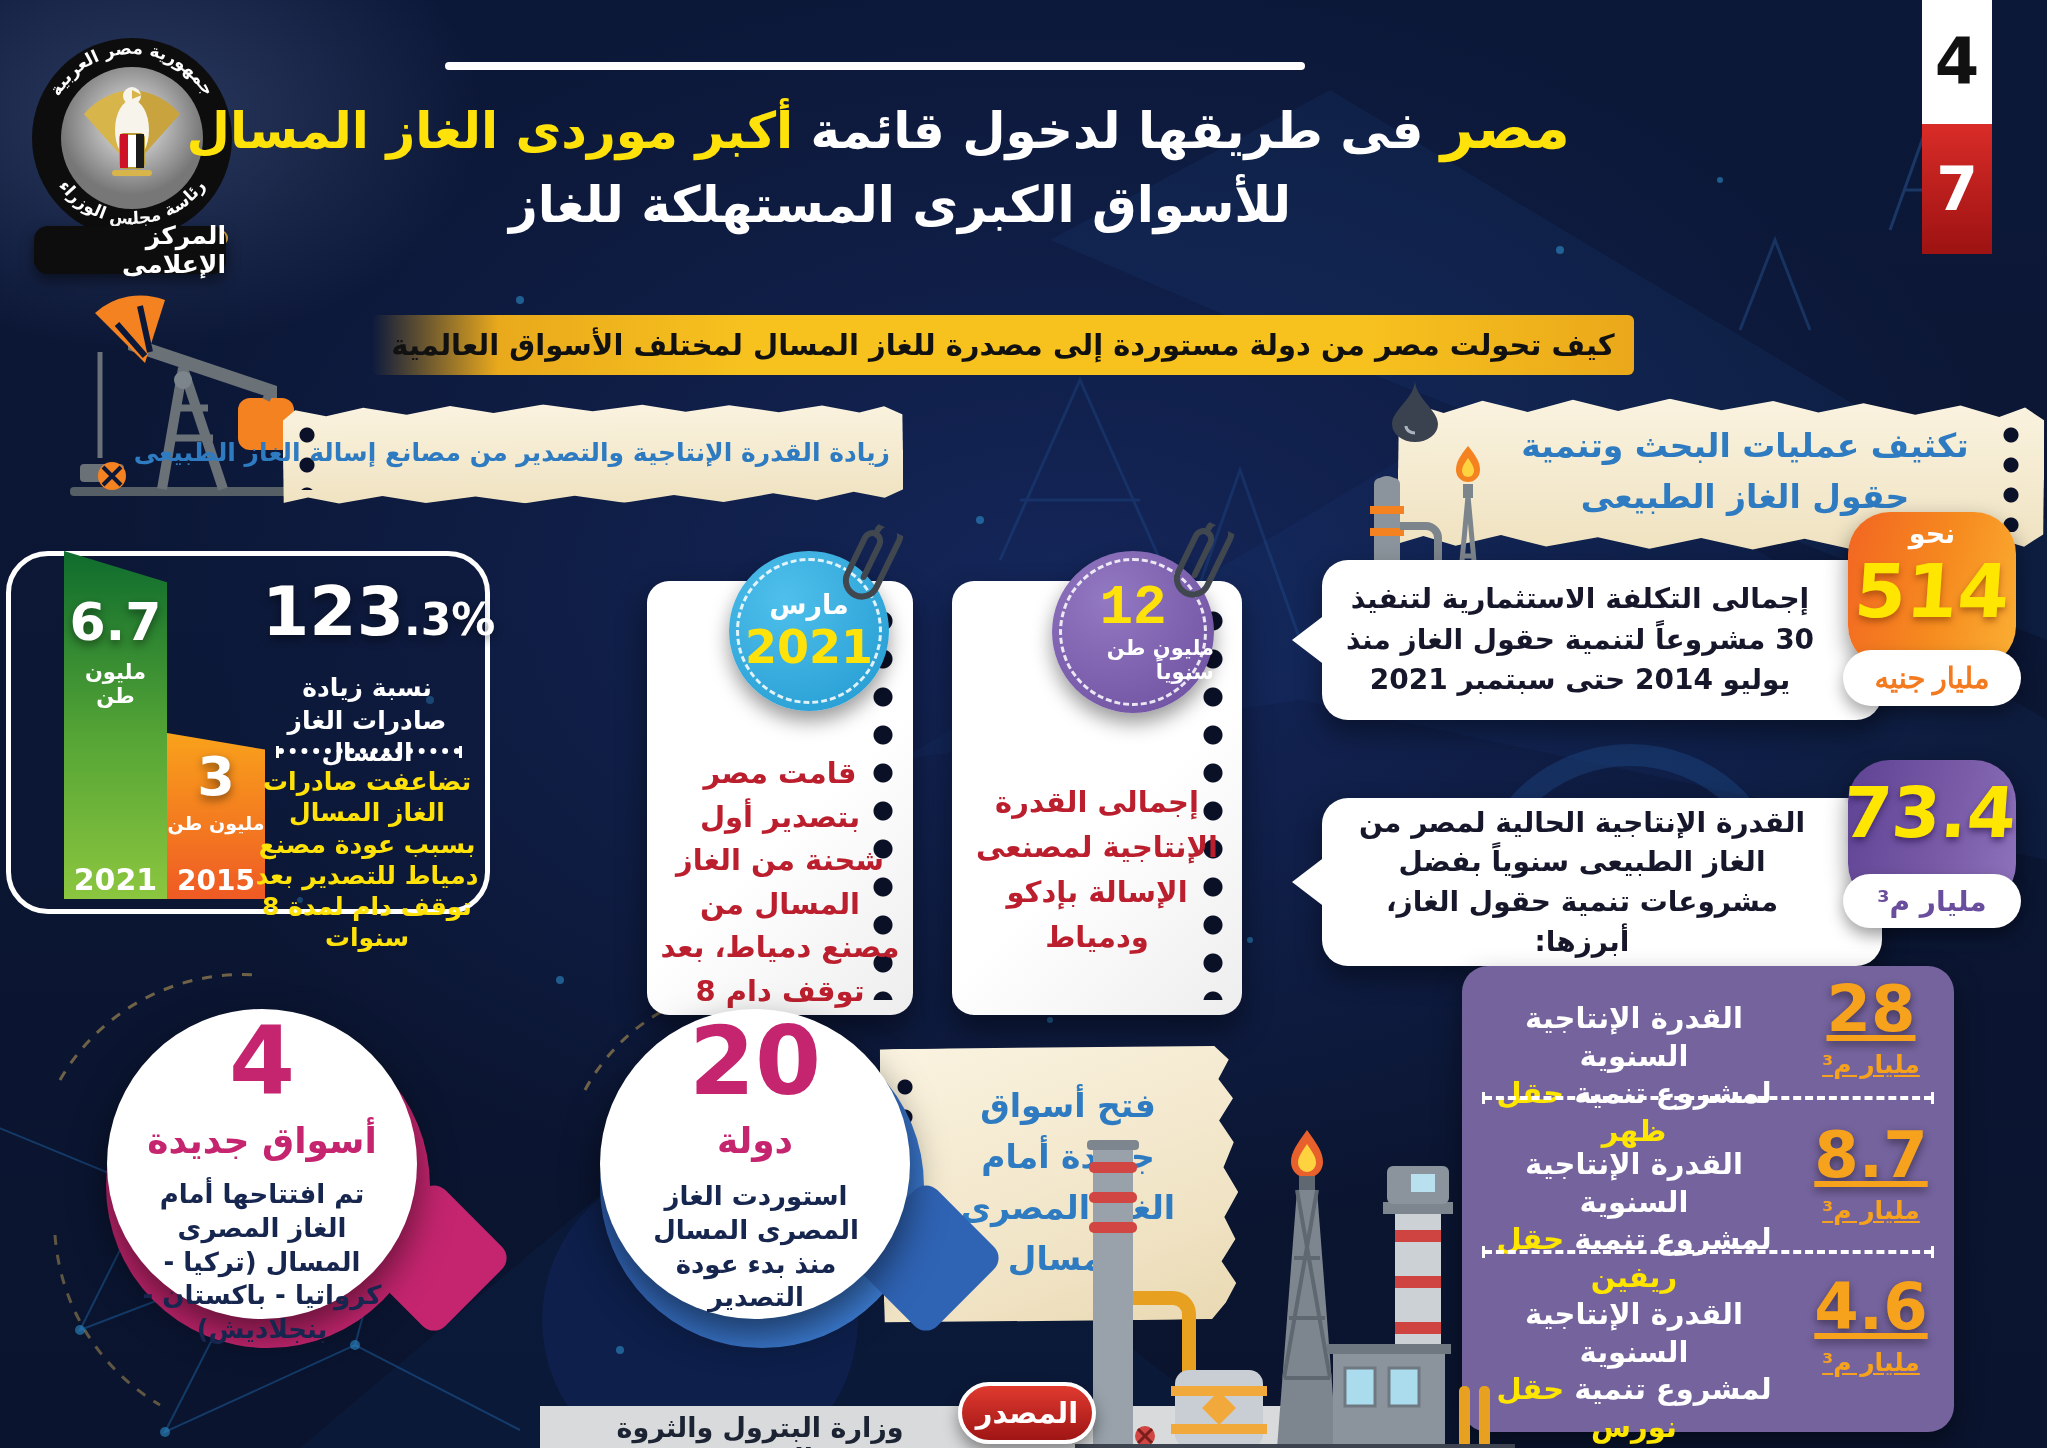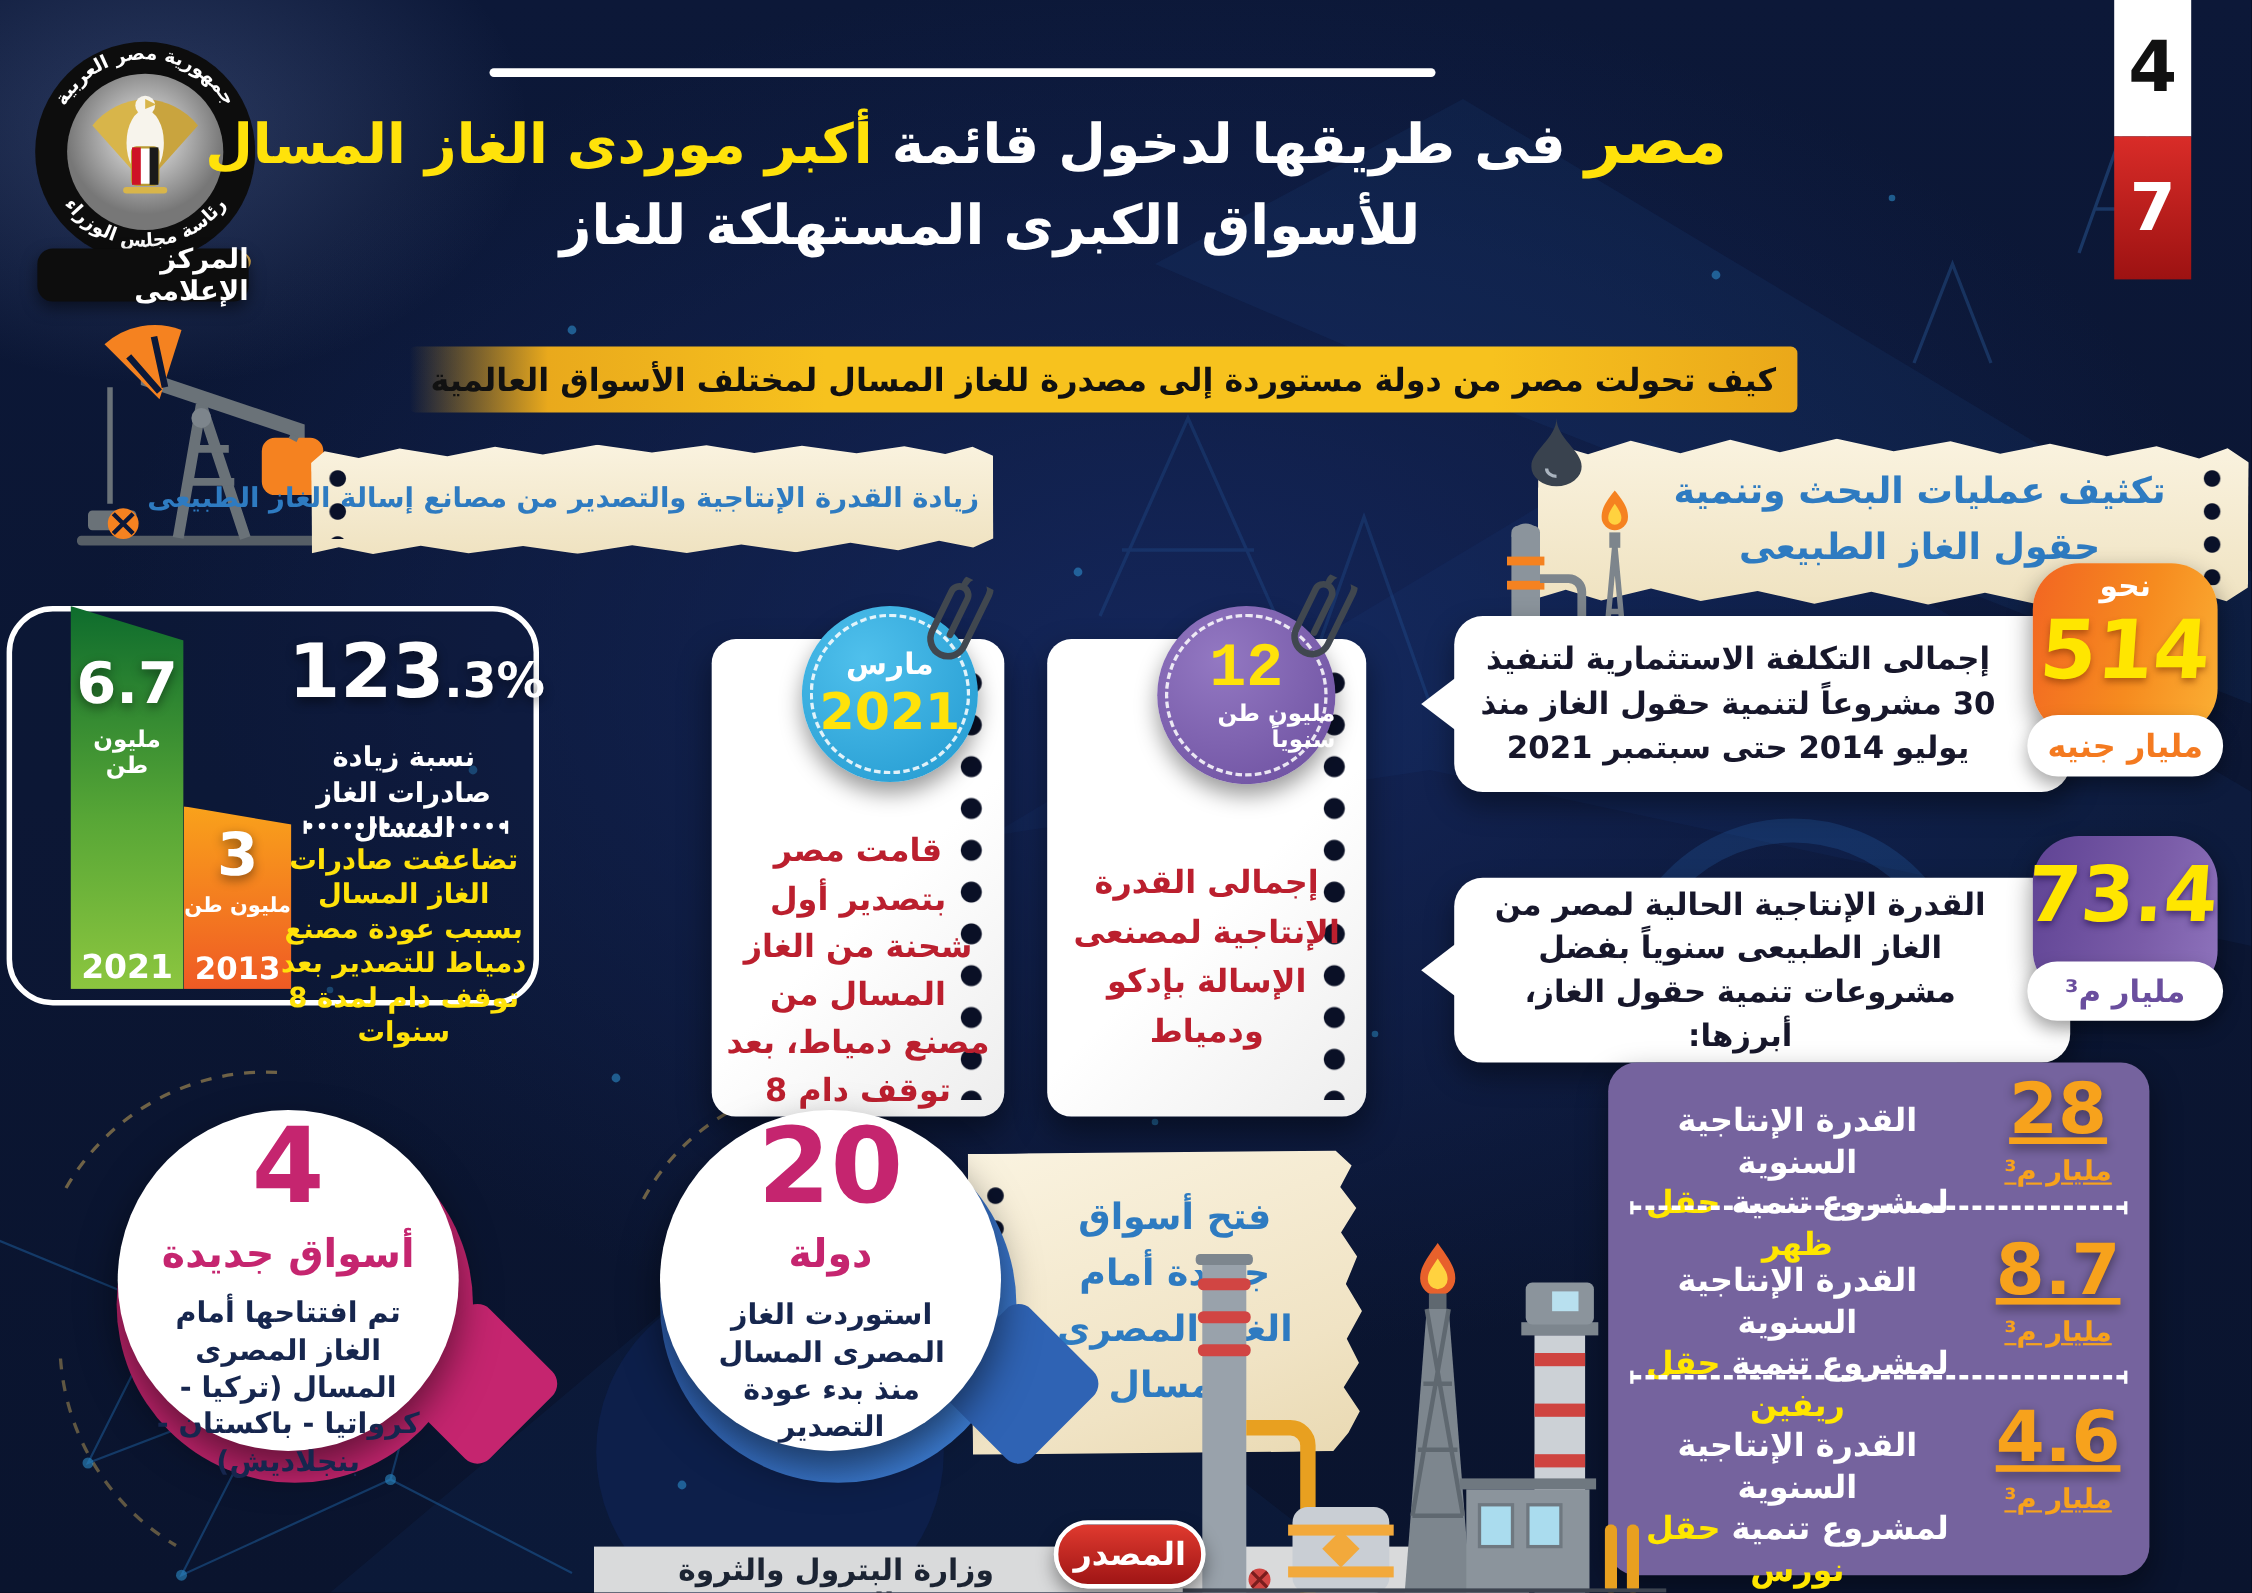--- a/index.html
+++ b/index.html
@@ -209,21 +209,21 @@
   </svg>
 
   <div class="abs" style="left:6px;top:551px;width:474px;height:353px;border:5px solid #fff;border-radius:42px;background:rgba(13,26,58,.35);"></div>
   <div class="abs" style="left:64px;top:551px;width:103px;height:348px;background:linear-gradient(180deg,#0e6c2d 0%,#57a636 55%,#8cc63f 100%);clip-path:polygon(0 0,100% 9%,100% 100%,0 100%);"></div>
   <div class="abs c white b shadowtxt" style="left:64px;top:592px;width:103px;font-size:52px;">6.7</div>
   <div class="abs c white b" style="left:64px;top:660px;width:103px;font-size:21px;">مليون طن</div>
   <div class="abs c white b" style="left:64px;top:862px;width:103px;font-size:30px;">2021</div>
   <div class="abs" style="left:167px;top:733px;width:98px;height:166px;background:linear-gradient(180deg,#f9a21b 0%,#ef5a24 100%);clip-path:polygon(0 0,100% 10%,100% 100%,0 100%);"></div>
   <div class="abs c white b shadowtxt" style="left:167px;top:745px;width:98px;font-size:54px;">3</div>
   <div class="abs c white b" style="left:167px;top:812px;width:98px;font-size:19px;">مليون طن</div>
-  <div class="abs c white b" style="left:167px;top:864px;width:98px;font-size:28px;">2013</div>
+  <div class="abs c white b" style="left:167px;top:864px;width:98px;font-size:28px;">2015</div>
   <div class="abs c white b ltr shadowtxt" style="left:262px;top:572px;width:212px;">
     <span style="font-size:68px;">123</span><span style="font-size:44px;">.3%</span>
   </div>
   <div class="abs c white b" style="left:256px;top:672px;width:222px;font-size:25px;line-height:1.3;">نسبة زيادة صادرات الغاز المسال</div>
   <div class="abs dashsep" style="left:278px;top:748px;width:182px;border-top-style:dotted;border-top-width:6px;"></div>
   <div class="abs c b yellow" style="left:252px;top:766px;width:230px;font-size:25px;line-height:1.25;">تضاعفت صادرات الغاز المسال بسبب عودة مصنع دمياط للتصدير بعد توقف دام لمدة 8 سنوات</div>
 
   <div class="abs card" style="left:647px;top:581px;width:266px;height:434px;"></div>
   <div class="abs perfCard" style="left:870px;top:602px;width:26px;height:398px;"></div>
   <div class="abs ringbadge flex" style="left:729px;top:551px;width:160px;height:160px;background:radial-gradient(circle at 35% 30%,#4fc0ec,#2198cf);flex-direction:column;">
@@ -247,21 +247,21 @@
   <div class="abs c b redtxt" style="left:972px;top:780px;width:250px;font-size:29px;line-height:1.55;">إجمالى القدرة الإنتاجية لمصنعى الإسالة بإدكو ودمياط</div>
 
   <div class="abs bubble" style="left:1322px;top:560px;width:560px;height:160px;"></div>
   <div class="abs c b flex" style="left:1340px;top:560px;width:480px;height:160px;">
     <span style="font-size:28px;color:#17172b;line-height:1.45;">إجمالى التكلفة الاستثمارية لتنفيذ 30 مشروعاً لتنمية حقول الغاز منذ يوليو 2014 حتى سبتمبر 2021</span>
   </div>
   <div class="abs" style="left:1848px;top:512px;width:168px;height:156px;border-radius:42px;background:linear-gradient(105deg,#f26522,#f68b1f 55%,#fbb034);box-shadow:0 10px 22px rgba(0,0,0,.45);"></div>
   <div class="abs c b white" style="left:1848px;top:518px;width:168px;font-size:27px;">نحو</div>
   <div class="abs c b" style="left:1848px;top:548px;width:168px;font-size:74px;color:#ffe600;transform:skewX(-4deg);text-shadow:0 4px 6px rgba(120,50,0,.5);">514</div>
   <div class="abs pill" style="left:1843px;top:650px;width:178px;height:56px;">
-    <span class="b" style="font-size:29px;color:#f47a20;">مليار جنيه</span>
+    <span class="b" style="font-size:29px;color:#f47a20;font-family:Liberation Serif, serif;">مليار جنيه</span>
   </div>
 
   <div class="abs bubble" style="left:1322px;top:798px;width:560px;height:168px;"></div>
   <div class="abs c b flex" style="left:1338px;top:798px;width:488px;height:168px;">
     <span style="font-size:28px;color:#17172b;line-height:1.42;">القدرة الإنتاجية الحالية لمصر من الغاز الطبيعى سنوياً بفضل مشروعات تنمية حقول الغاز، أبرزها:</span>
   </div>
   <div class="abs" style="left:1848px;top:760px;width:168px;height:146px;border-radius:42px;background:linear-gradient(105deg,#5f4394,#7a5ca8 60%,#8f74bd);box-shadow:0 10px 22px rgba(0,0,0,.45);"></div>
   <div class="abs c b" style="left:1848px;top:772px;width:168px;font-size:70px;color:#ffe600;transform:skewX(-4deg);text-shadow:0 4px 6px rgba(40,20,80,.6);">73.4</div>
   <div class="abs pill" style="left:1843px;top:874px;width:178px;height:54px;">
     <span class="b" style="font-size:28px;color:#6a4e9e;">مليار م³</span>

